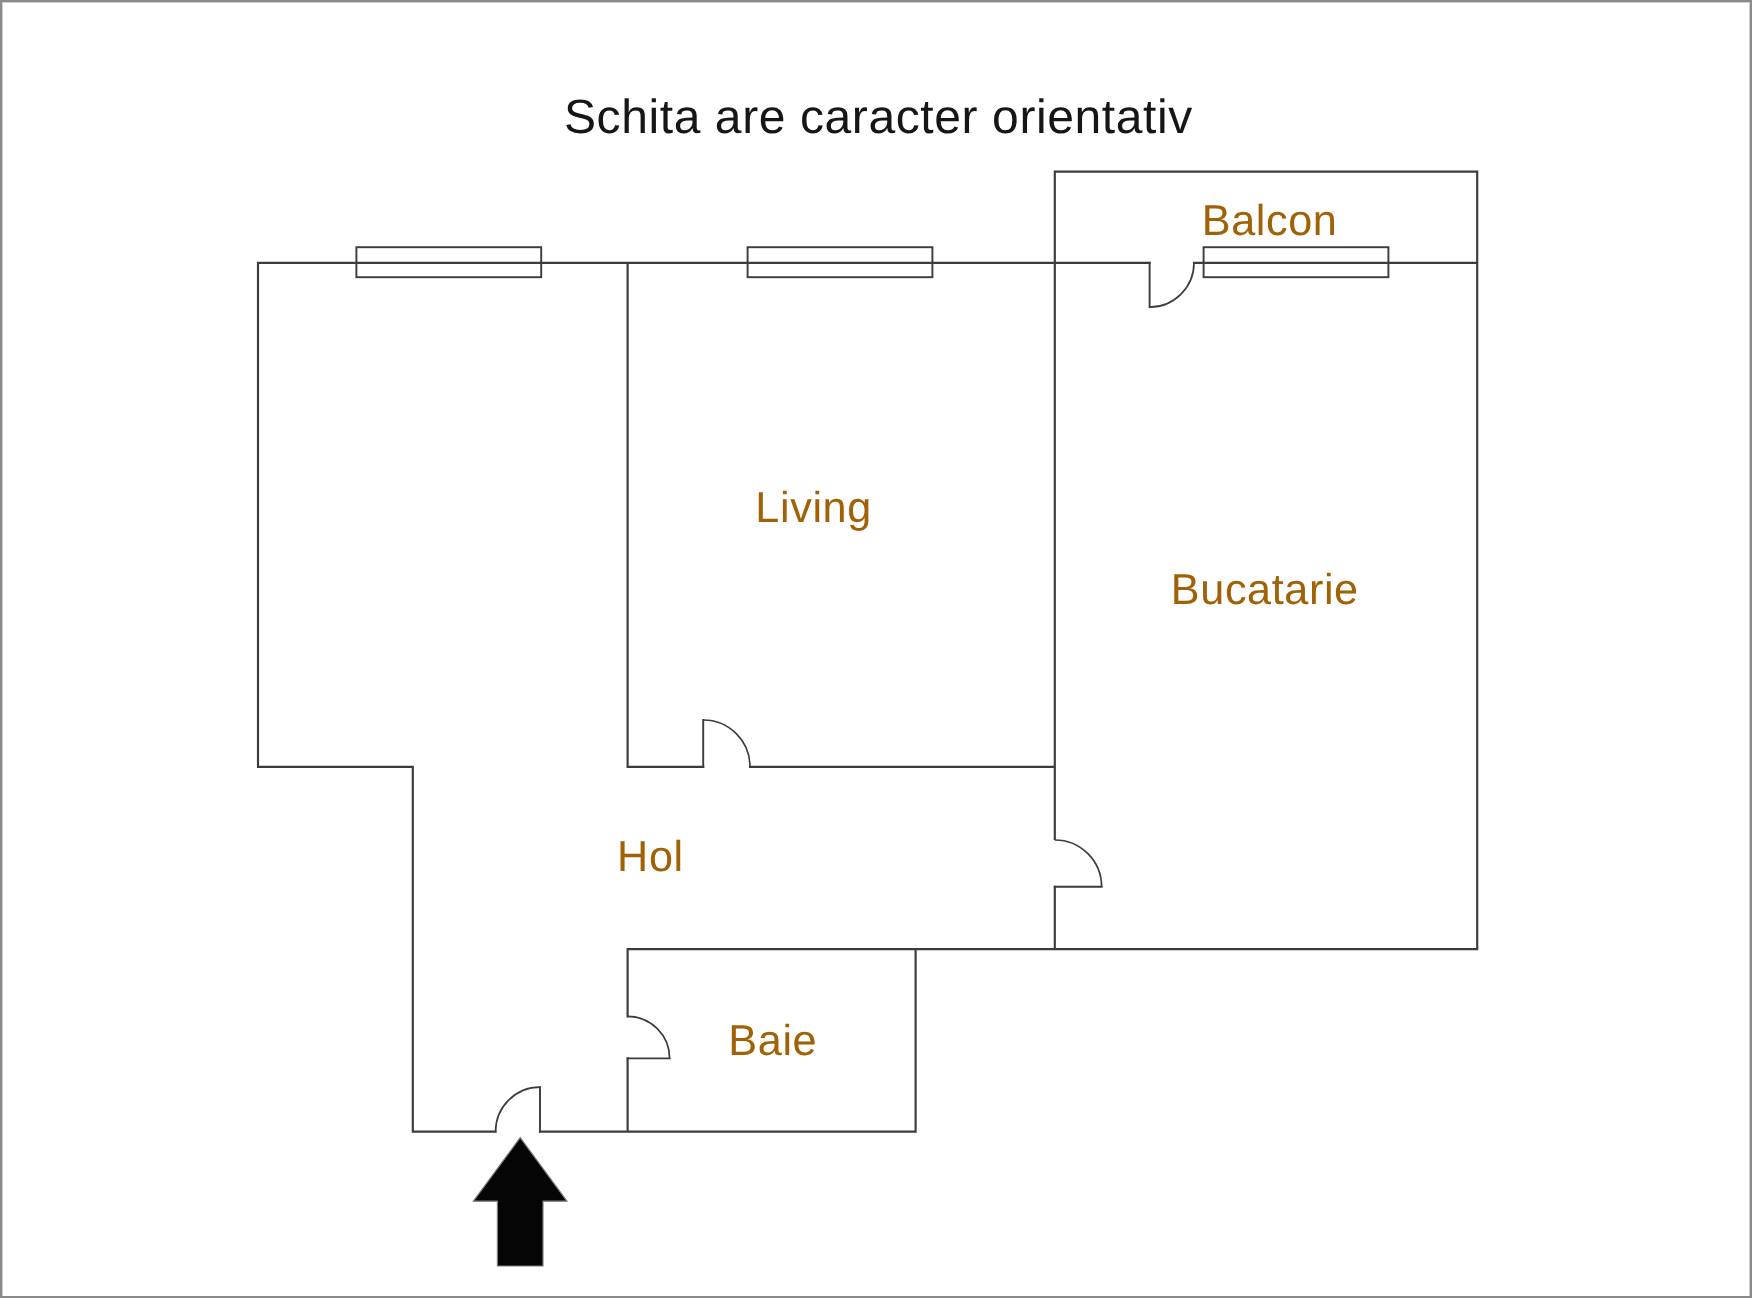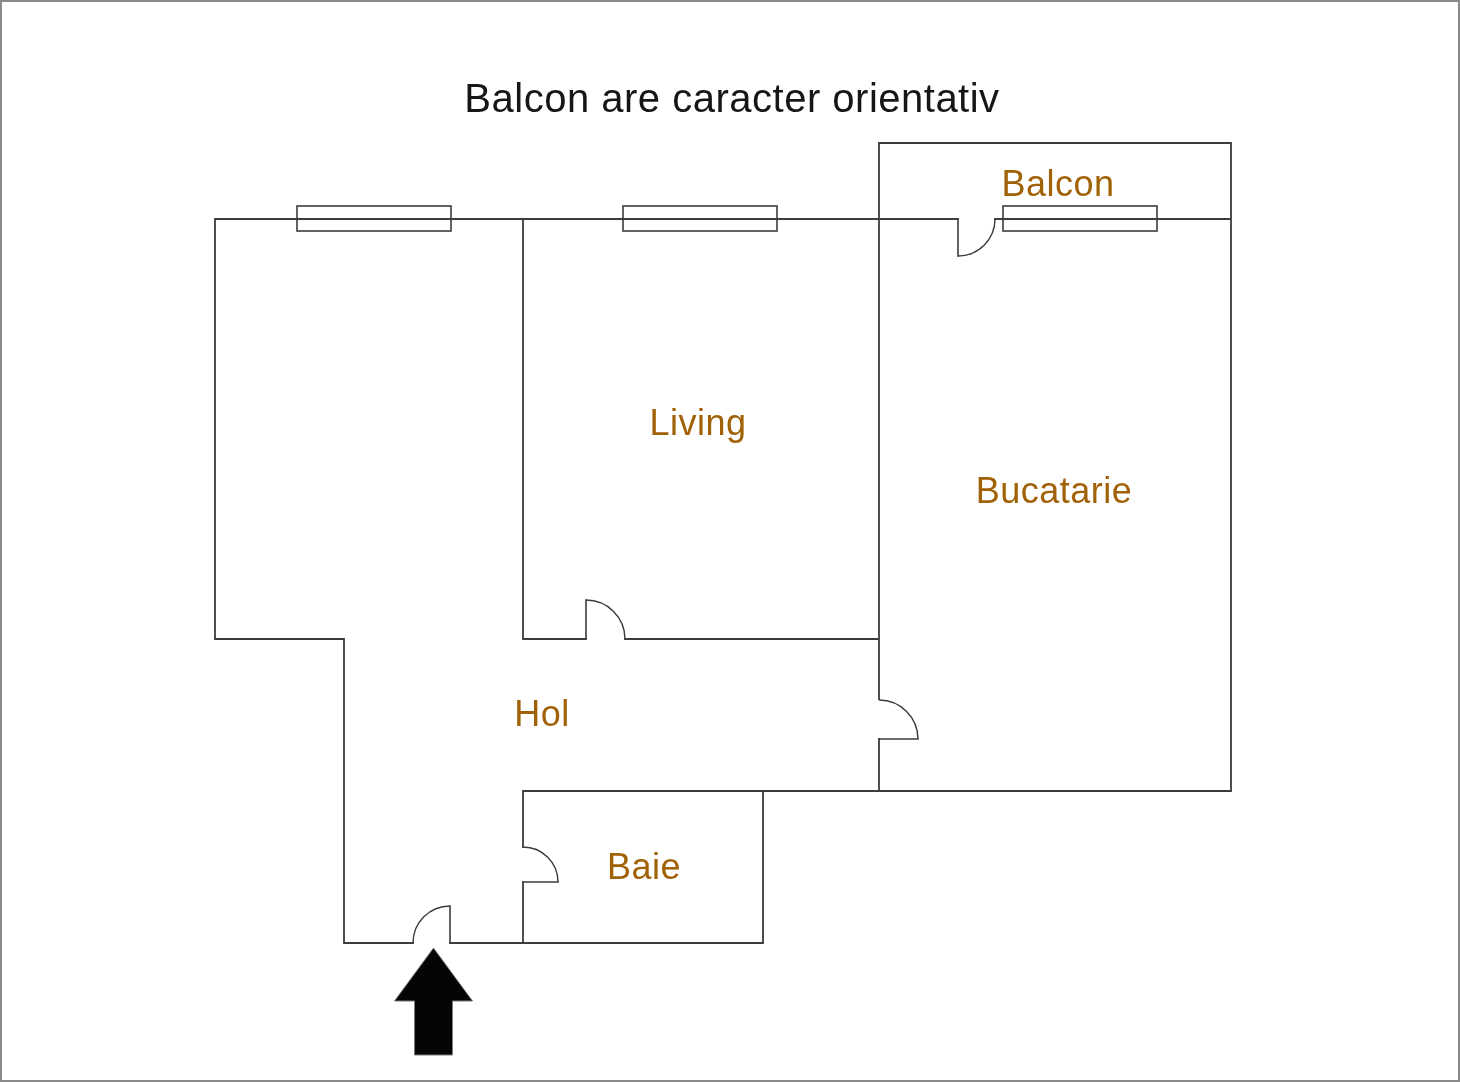--- a/index.html
+++ b/index.html
@@ -37,31 +37,31 @@
     transform: translate(-50%, -50%);
     left: 730px;
     top: 96px;
     color: #161616;
     font-size: 40px;
     white-space: nowrap;
     letter-spacing: 0.5px;
   }
   .lbl-balcon    { left: 1056px; top: 182px; }
   .lbl-bucatarie { left: 366px;  top: 421px; }
-  .lbl-living    { left: 696px;  top: 421px; text-align: center; }
+  .lbl-living    { left: 676px;  top: 421px; text-align: center; }
   .lbl-dormitor  { left: 1052px; top: 489px; }
   .lbl-hol       { left: 540px;  top: 712px; }
   .lbl-baie      { left: 642px;  top: 865px; }
 </style>
 </head>
 <body>
 
 <div class="canvas">
 
-  <div class="title">Balcon are caracter orientativ</div>
+  <div class="title">Schita are caracter orientativ</div>
 
   <svg class="plan-svg" viewBox="0 0 1460 1082" xmlns="http://www.w3.org/2000/svg">
 
     <g fill="none" stroke-width="1.8" stroke-linecap="square" stroke="#3c3c3c">
       <path d="
         M213 217 H956
         M993 217 H1229
         M213 217 V637
         M213 637 H342
         M342 637 V941

